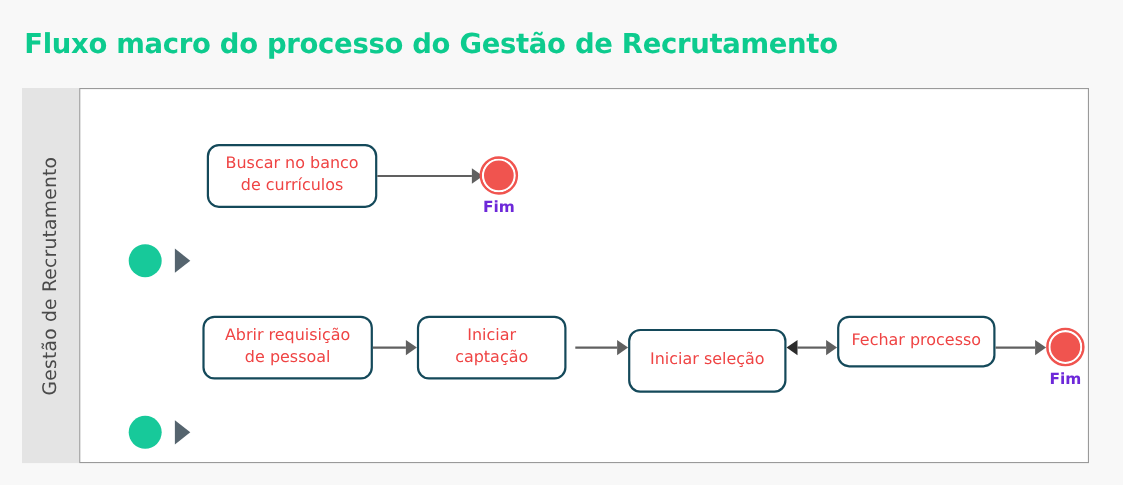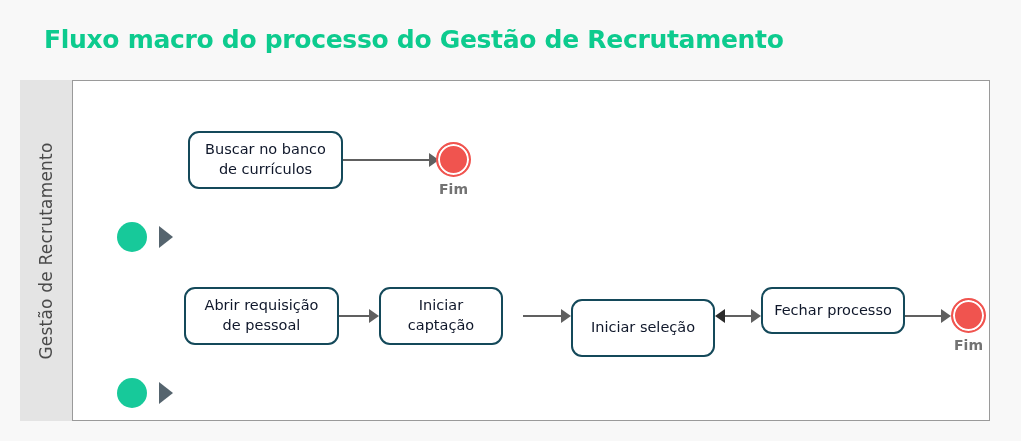--- a/index.html
+++ b/index.html
@@ -19,21 +19,20 @@
   
   #page-title {
     position: absolute;
     left: 22px;
     top: 25px;
     font-size: 25px;
     font-weight: bold;
     letter-spacing: -0.3px;
     color: #0dcb8e;
     white-space: nowrap;
-    margin-left: 22px;
   }
 
   
   #pool {
     position: absolute;
     left: 20px;
     top: 80px;
     width: 970px;
     height: 341px;
   }
@@ -79,21 +78,21 @@
 
   
   .task {
     background: #ffffff;
     border: 2px solid #14495a;
     border-radius: 11px;
     display: flex;
     align-items: center;
     justify-content: center;
     text-align: center;
-    color: #0f172a;
+    color: #ef4444;
     font-size: 14.5px;
     line-height: 1.35;
     padding: 4px 9px;
   }
 
   
   .start-event {
     width: 30px;
     height: 30px;
     border-radius: 50%;
@@ -116,21 +115,21 @@
     border-radius: 50%;
     background: #f0544f;
     border: 2px solid #f0544f;
     box-shadow: inset 0 0 0 2px #ffffff;
   }
 
   .end-label {
     position: absolute;
     font-size: 14px;
     font-weight: bold;
-    color: #737373;
+    color: #6d28d9;
     text-align: center;
     white-space: nowrap;
   }
 
   
   .connector {
     position: absolute;
     overflow: visible;
   }
 </style>
@@ -166,21 +165,21 @@
 
     <div class="node triangle-marker" style="left:86px; top:301px;"></div>
 
     <div class="node task" style="left:111px; top:206px; width:155px; height:58px;">Abrir requisição de pessoal</div>
 
     <svg class="connector" style="left:266px; top:224px; width:40px; height:22px;" viewBox="0 0 40 22">
       <line x1="0" y1="11" x2="30" y2="11" stroke="#606060" stroke-width="2"></line>
       <polygon points="30,4 40,11 30,18" fill="#606060"></polygon>
     </svg>
 
-    <div class="node task" style="left:306px; top:206px; width:124px; height:58px;">Iniciar captação</div>
+    <div class="node task" style="left:306px; top:206px; width:136px; height:58px;">Iniciar captação</div>
 
     <svg class="connector" style="left:450px; top:224px; width:48px; height:22px;" viewBox="0 0 48 22">
       <line x1="0" y1="11" x2="38" y2="11" stroke="#606060" stroke-width="2"></line>
       <polygon points="38,4 48,11 38,18" fill="#606060"></polygon>
     </svg>
 
     <div class="node task" style="left:498px; top:218px; width:144px; height:58px;">Iniciar seleção</div>
 
     <svg class="connector" style="left:642px; top:224px; width:46px; height:22px;" viewBox="0 0 46 22">
       <line x1="10" y1="11" x2="36" y2="11" stroke="#606060" stroke-width="2"></line>

